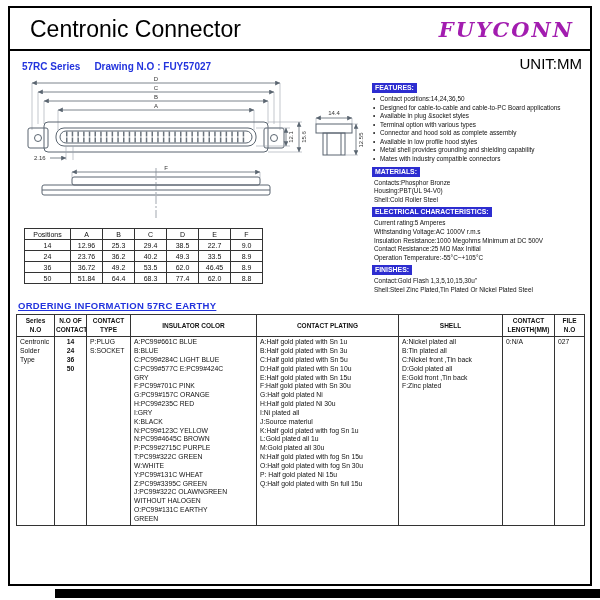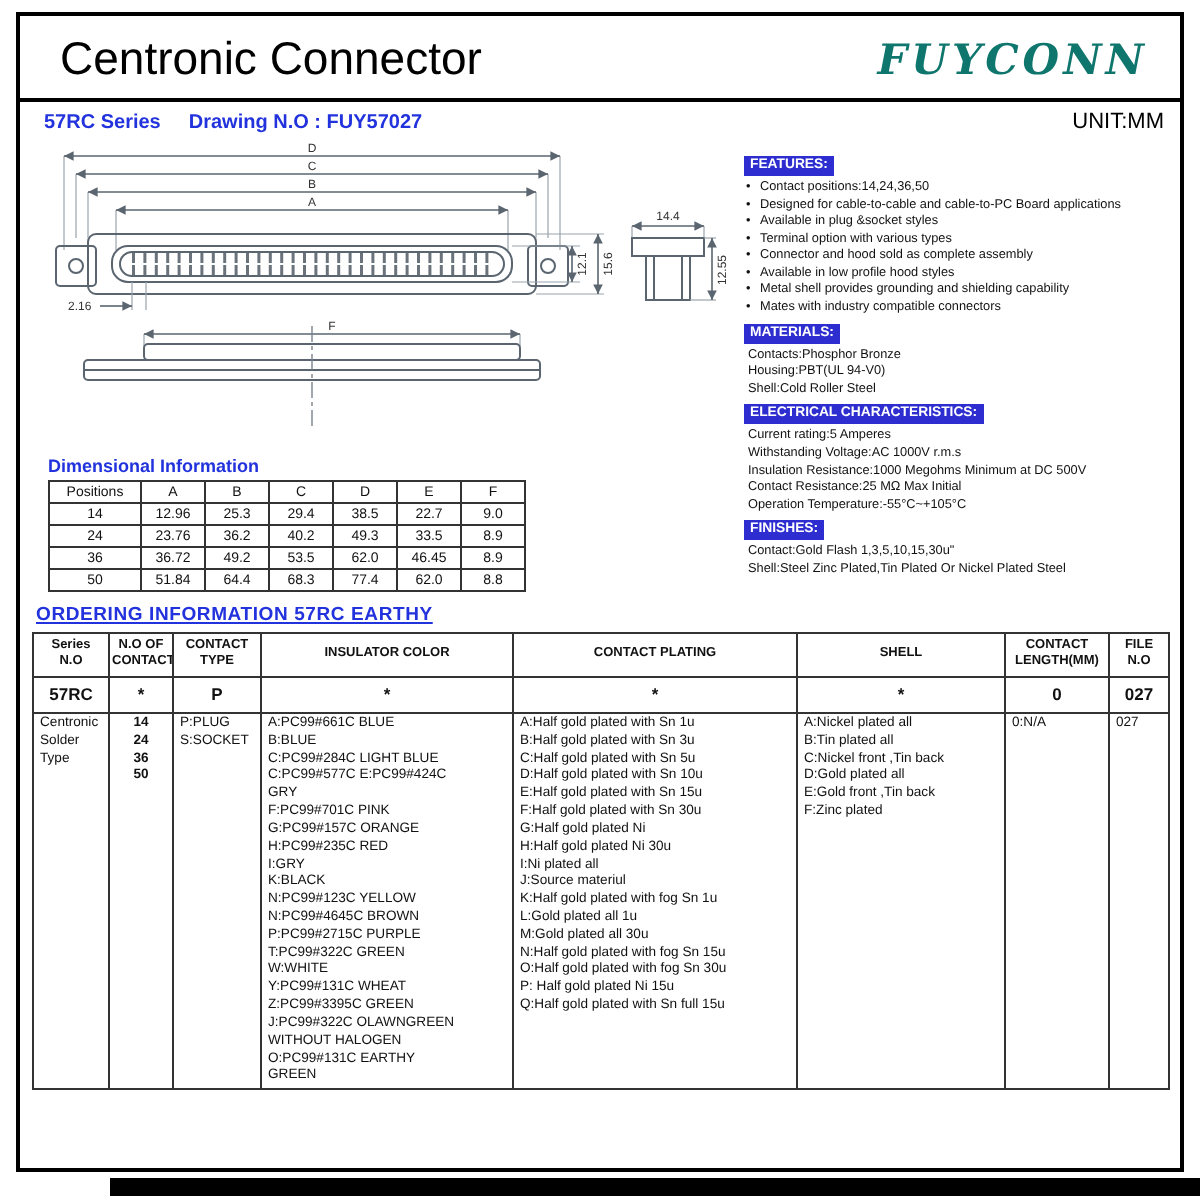--- a/index.html
+++ b/index.html
@@ -1,26 +1,26 @@
 <!DOCTYPE html>
 <html><head>
 <meta charset="utf-8">
 <style>
   * { margin:0; padding:0; box-sizing:border-box; }
   html,body { width:600px; height:600px; background:#fff; font-family:"Liberation Sans", sans-serif; color:#111; }
   body { position:relative; overflow:hidden; }
   .page { position:absolute; left:8px; top:6px; right:8px; bottom:14px; border:2px solid #000; padding:0 6px 4px 6px; }
   .header-row { display:flex; justify-content:space-between; align-items:center; padding:8px 10px 6px 14px; }
   .title { font-size:23px; color:#000; }
-  .logo { font-family:"DejaVu Serif", serif; font-style:italic; font-weight:bold; font-size:21px; color:#0f766e; letter-spacing:2px; }
+  .logo { font-family:"DejaVu Serif", serif; font-style:italic; font-weight:bold; font-size:21px; color:#a21caf; letter-spacing:2px; }
   .hline { border-top:2px solid #000; margin:0 -6px; }
   .subheader { display:flex; justify-content:space-between; align-items:flex-end; margin:4px 2px 2px 6px; }
   .series-line { color:#2233dd; font-weight:bold; font-size:10px; }
   .series-line span { margin-right:14px; }
-  .unit { font-size:11px; color:#000; }
+  .unit { font-size:15px; color:#000; }
   .main-row { display:flex; gap:6px; margin-top:2px; }
   .drawing-col { width:350px; flex:none; }
   .specs-col { flex:1; font-size:6.4px; line-height:1.18; padding-top:6px; }
   .sec-head { display:inline-block; background:#2d2dd0; color:#fff; font-weight:bold; font-size:6.9px; padding:1px 3px; margin:3px 0 2px; }
   .sec-item { padding-left:2px; margin-bottom:1px; }
   .bulleted .sec-item { padding-left:8px; position:relative; }
   .bulleted .sec-item::before { content:"•"; position:absolute; left:1px; }
   .dim-title { color:#2233dd; font-weight:bold; font-size:9px; margin:4px 0 2px 8px; }
   table { border-collapse:collapse; }
   .dim-table { margin-left:8px; font-size:7px; }
@@ -127,21 +127,20 @@
         <line class="ext" x1="56" y1="98" x2="56" y2="104"></line>
           <line class="ext" x1="244" y1="98" x2="244" y2="104"></line>
         <line class="dimline" x1="56" y1="98" x2="244" y2="98" marker-start="url(#ar)" marker-end="url(#ar)"></line>
         <text x="150" y="96" text-anchor="middle">F</text>
         <rect class="body" x="56" y="103" width="188" height="8" rx="2"></rect>
         <rect class="body" x="26" y="111" width="228" height="10" rx="2"></rect>
         <line class="body" x1="26" y1="116" x2="254" y2="116"></line>
         <line class="cline" x1="140" y1="94" x2="140" y2="144"></line>
       </svg>
 
-      <div class="dim-title">Dimensional Information</div>
       <table class="dim-table">
         <tbody>
             <tr>
           <td class="poscol">Positions</td>
           <td>A</td>
           <td>B</td>
           <td>C</td>
           <td>D</td>
           <td>E</td>
           <td>F</td>
@@ -242,30 +241,20 @@
 CONTACTS</td>
       <td class="hdr">CONTACT
 TYPE</td>
       <td class="hdr">INSULATOR COLOR</td>
       <td class="hdr">CONTACT PLATING</td>
       <td class="hdr">SHELL</td>
       <td class="hdr">CONTACT
 LENGTH(MM)</td>
       <td class="hdr">FILE
 N.O</td>
-    </tr>
-    <tr>
-      <td class="code">57RC</td>
-      <td class="code">*</td>
-      <td class="code">P</td>
-      <td class="code">*</td>
-      <td class="code">*</td>
-      <td class="code">*</td>
-      <td class="code">0</td>
-      <td class="code">027</td>
     </tr>
     <tr>
       <td class="pre">Centronic
 Solder
 Type</td>
       <td class="pre c-contacts">14
 24
 36
 50</td>
       <td class="pre">P:PLUG

